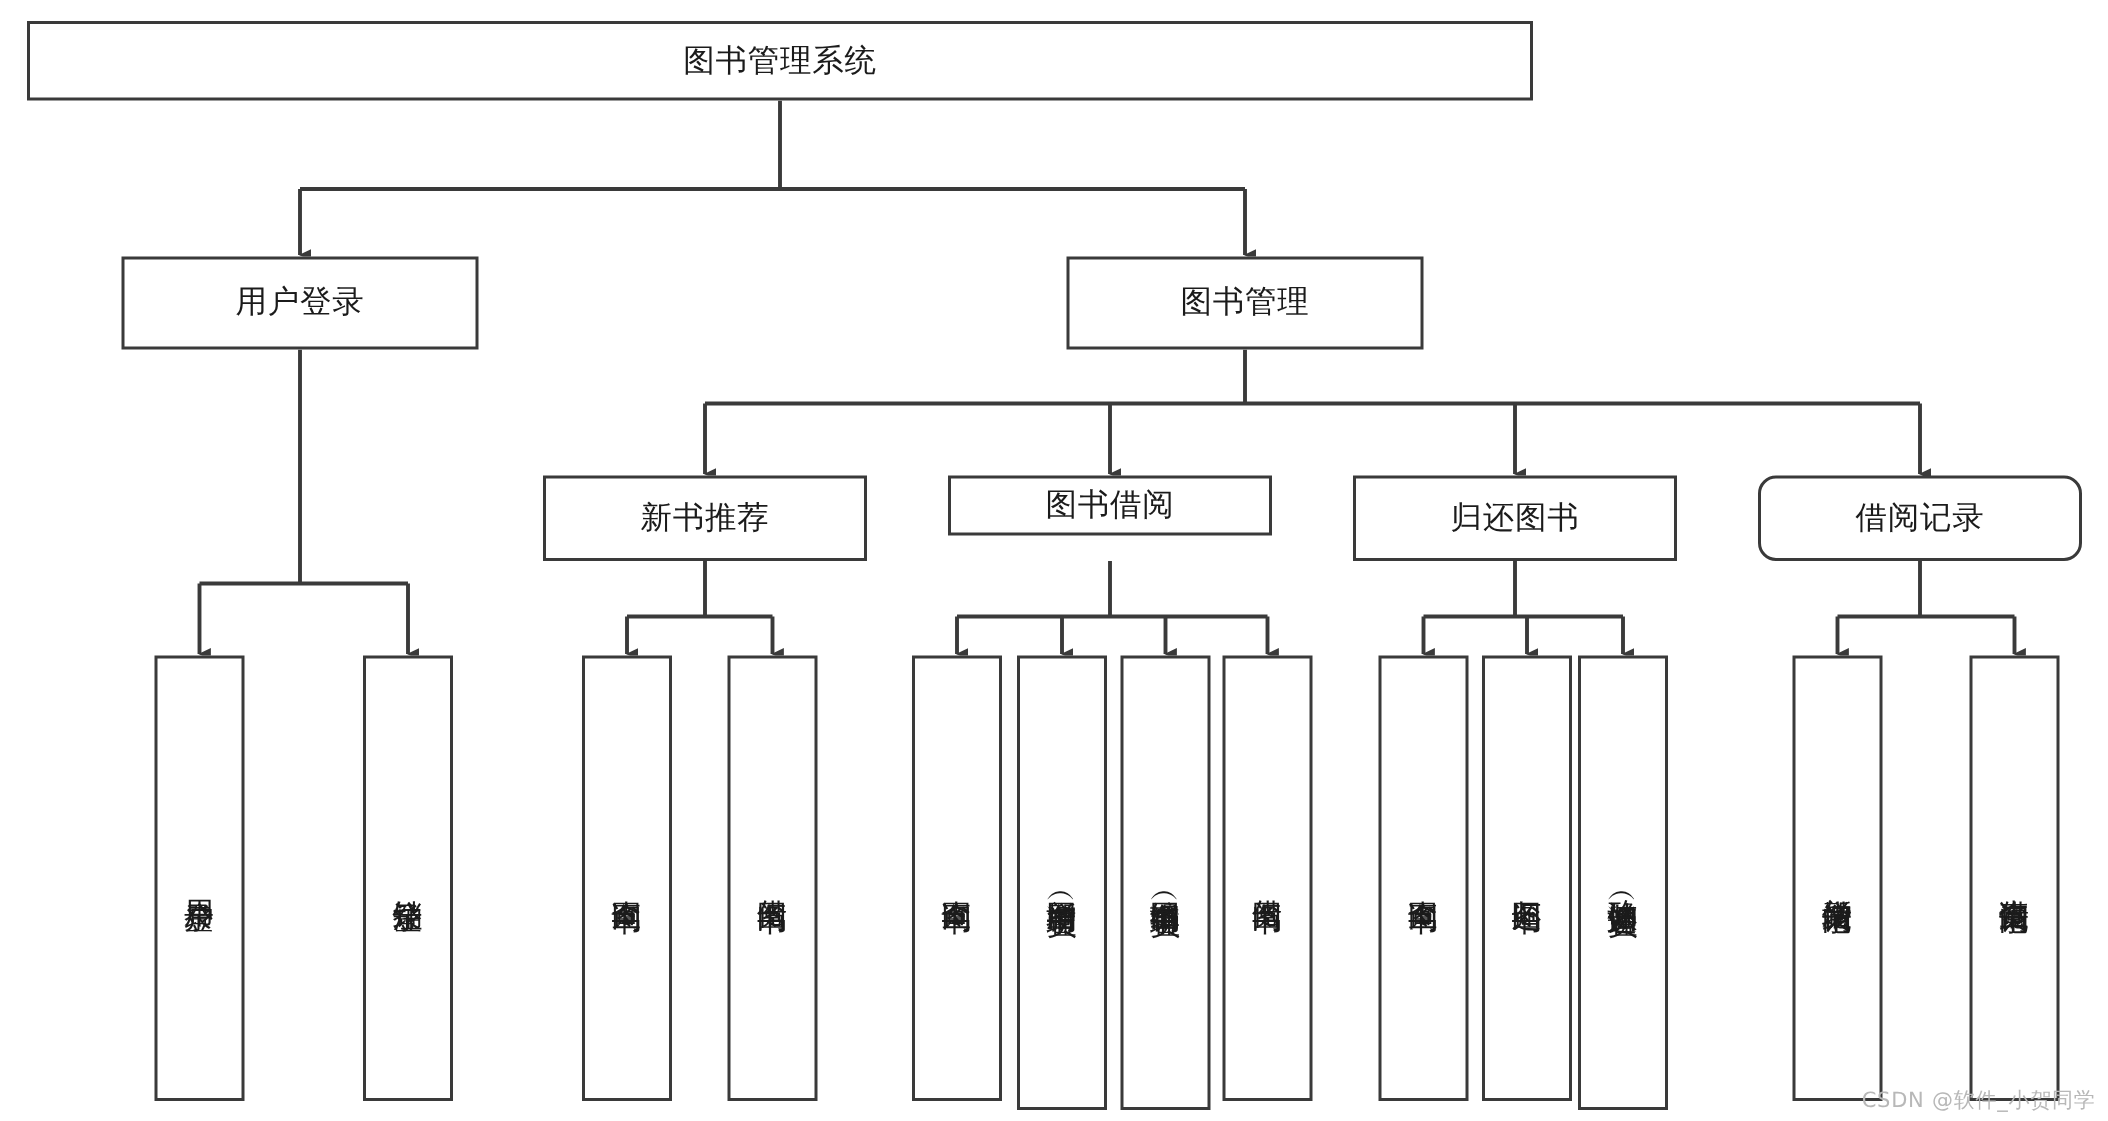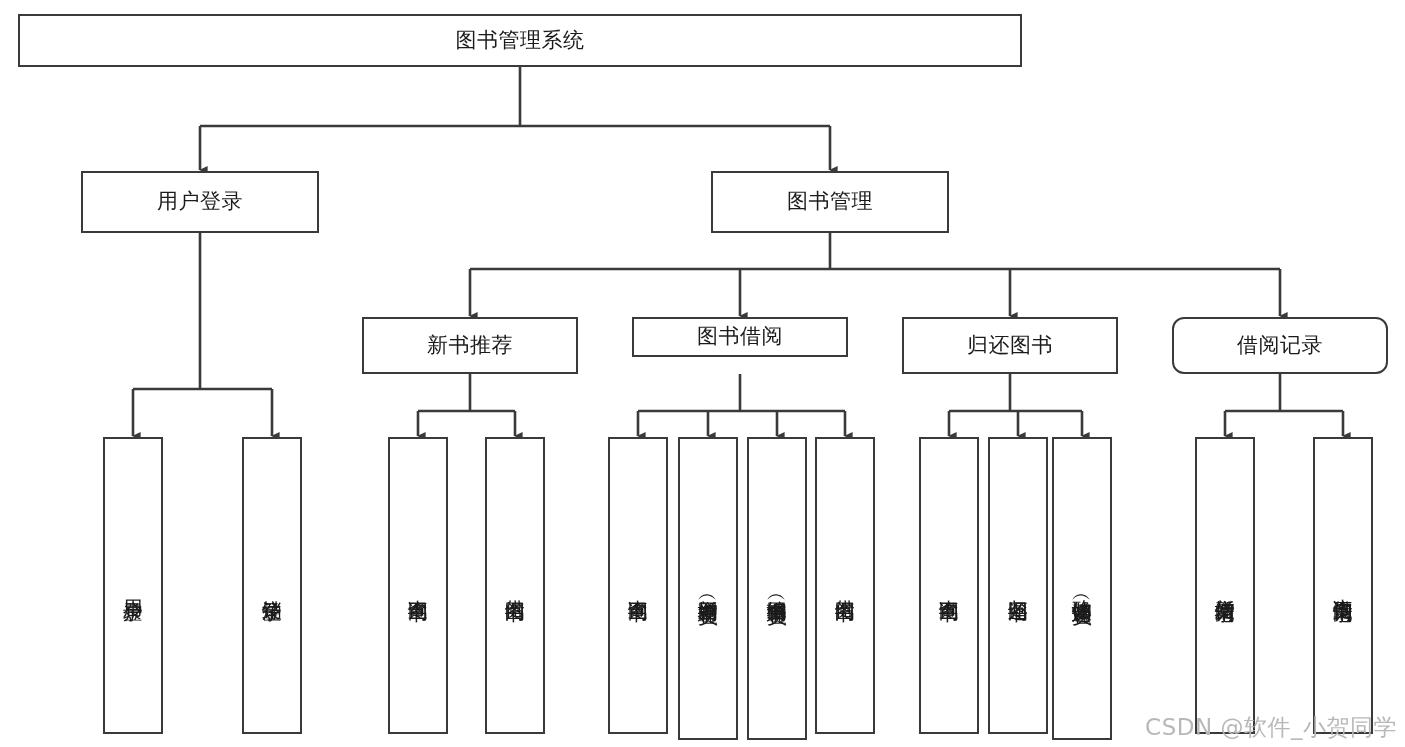--- a/index.html
+++ b/index.html
@@ -53,21 +53,21 @@
     position: absolute;
     left: 0; top: 0;
     width: 1405px;
     height: 747px;
     pointer-events: none;
   }
   #watermark {
     position: absolute;
     right: 8px;
     bottom: 4px;
-    font-size: 23px;
+    font-size: 14px;
     color: #b8b8b8;
     white-space: nowrap;
     letter-spacing: 0.5px;
   }
 </style>
 </head>
 <body>
 
 <div id="diagram-root">
   <svg id="connectors" viewBox="0 0 1405 747" width="1405" height="747" xmlns="http://www.w3.org/2000/svg">

